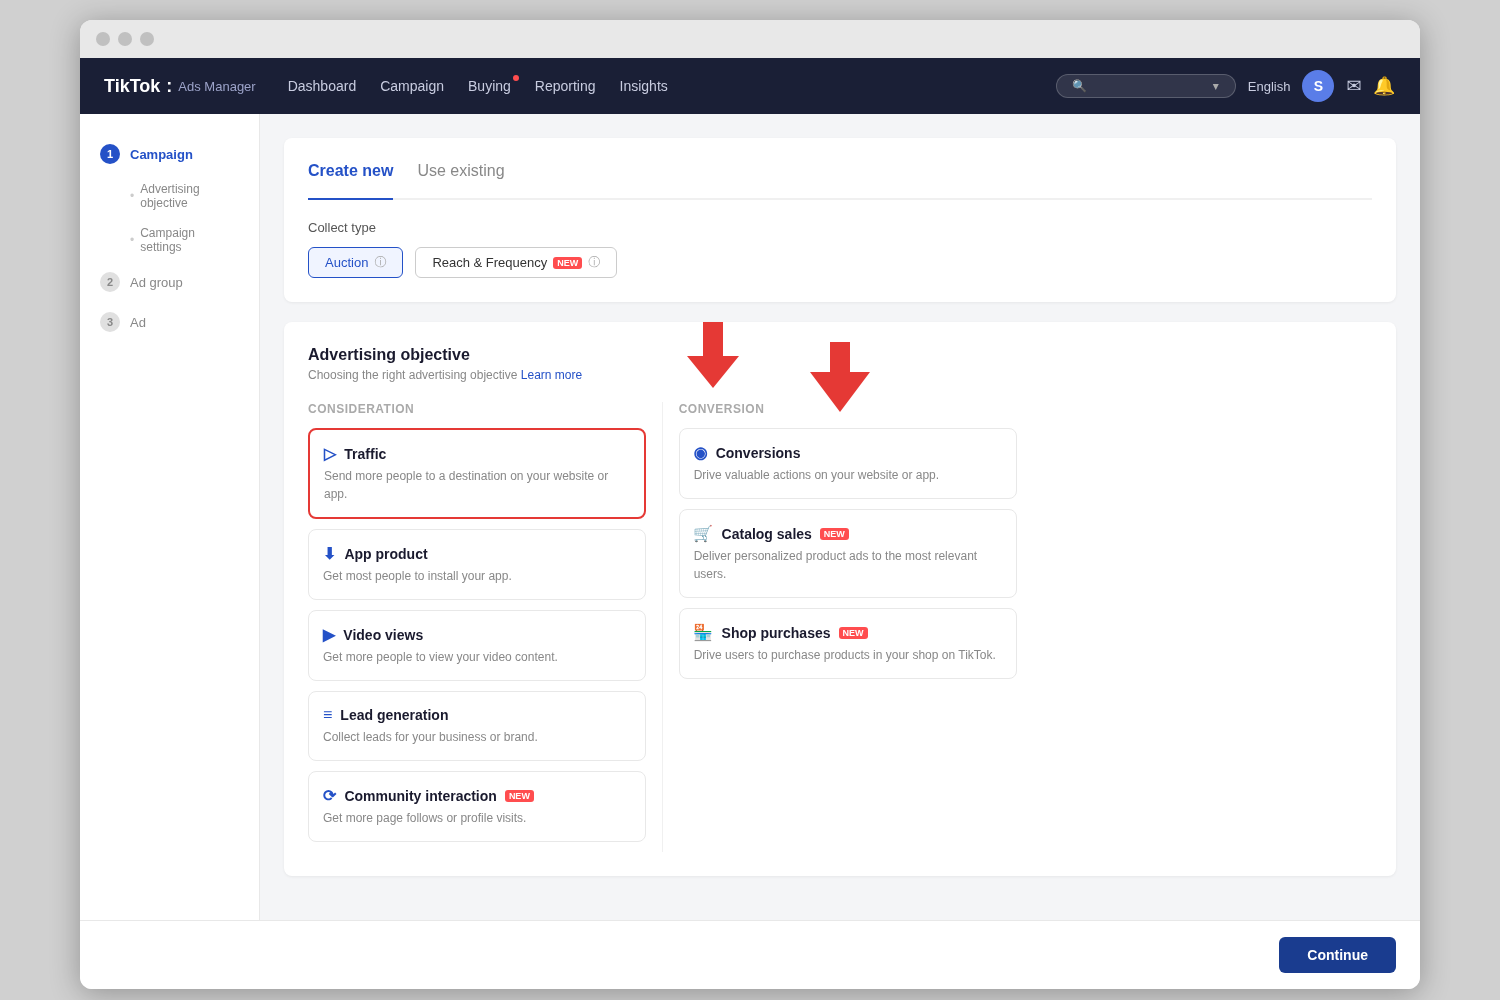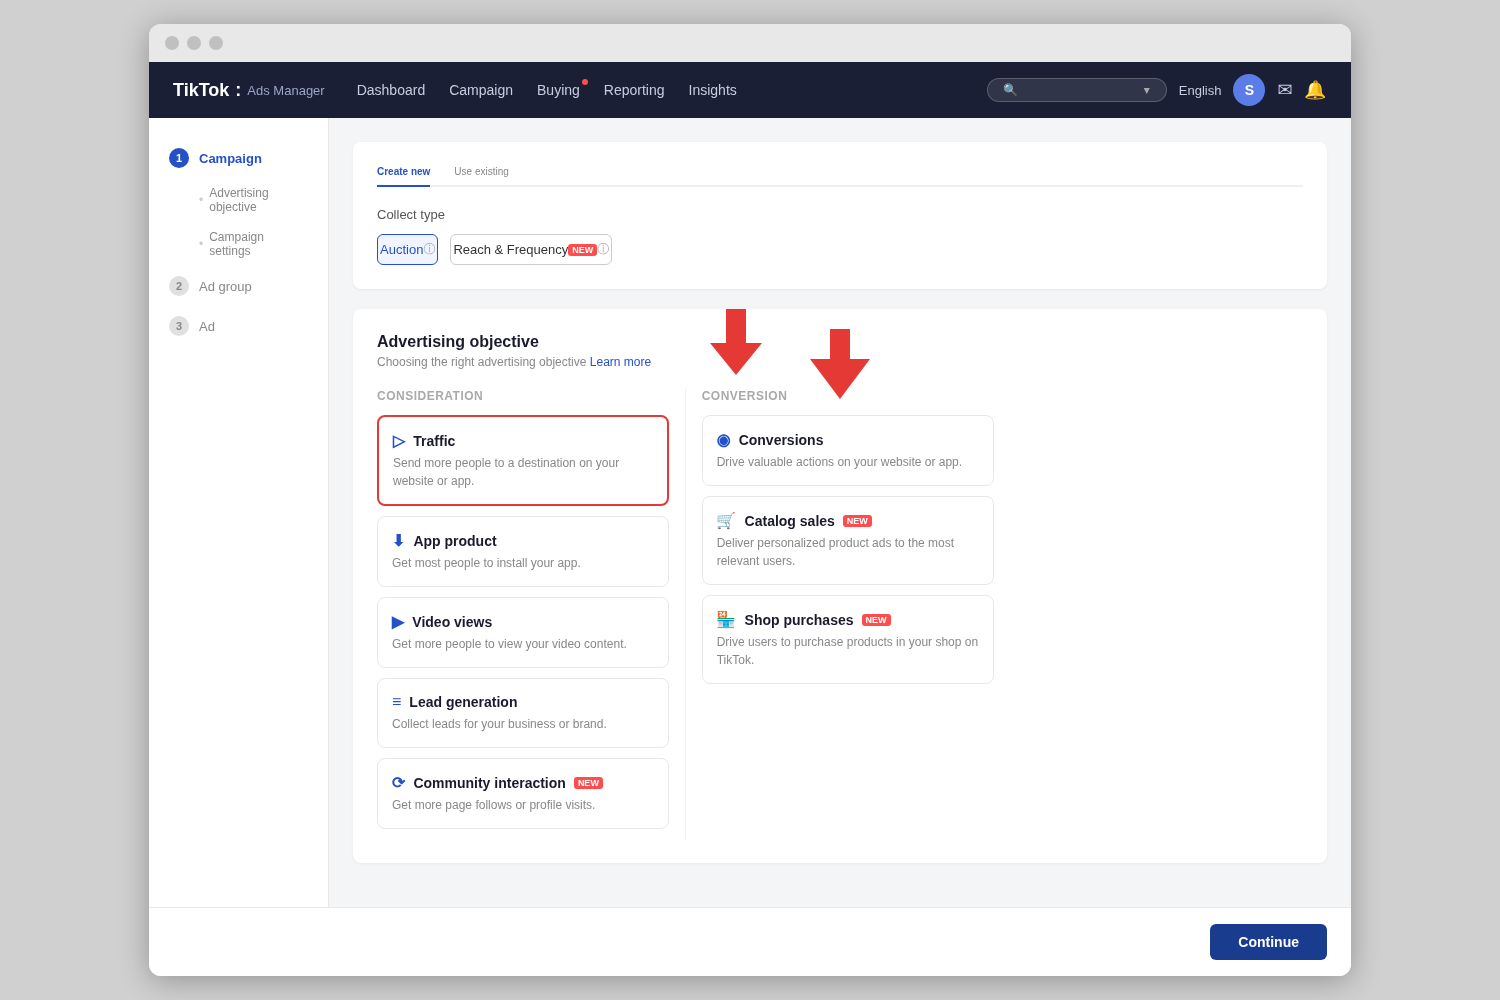--- a/index.html
+++ b/index.html
@@ -6,21 +6,21 @@
     body {
       background: #d0d0d0;
       font-family: -apple-system, BlinkMacSystemFont, 'Segoe UI', sans-serif;
       display: flex;
       justify-content: center;
       align-items: center;
       min-height: 100vh;
       padding: 20px;
     }
     .browser-window {
-      width: 1202px;
+      width: 1340px;
       min-height: 900px;
       background: #f0f0f0;
       border-radius: 12px;
       box-shadow: 0 4px 30px rgba(0,0,0,0.3);
       overflow: hidden;
       display: flex;
       flex-direction: column;
     }
     .browser-chrome {
       background: #e8e8e8;
@@ -164,50 +164,51 @@
     }
 
     
     .tab-row {
       display: flex;
       gap: 24px;
       margin-bottom: 20px;
       border-bottom: 2px solid #f0f0f0;
     }
     .tab {
-      font-size: 10px;
-      padding-bottom: 8px;
+      font-size: 16px;
+      padding-bottom: 18px;
       cursor: pointer;
       color: #888;
       border-bottom: 2px solid transparent;
       margin-bottom: -2px;
     }
     .tab.active { color: #2451c7; border-bottom: 2px solid #2451c7; font-weight: 600; }
 
     
     .section-label {
       font-size: 13px;
       color: #555;
       margin-bottom: 12px;
       font-weight: 500;
     }
     .buying-type-row {
       display: flex;
       gap: 12px;
     }
     .buying-btn {
-      padding: 6px 2px;
+      padding: 6px 16px;
       border-radius: 6px;
       border: 1.5px solid #ccc;
       font-size: 13px;
       cursor: pointer;
       background: white;
       color: #333;
       display: flex;
       align-items: center;
+      gap: 6px;
     }
     .buying-btn.selected {
       border-color: #2451c7;
       color: #2451c7;
       background: #f0f4ff;
     }
     .buying-btn .info-icon {
       color: #aaa;
       font-size: 12px;
     }

